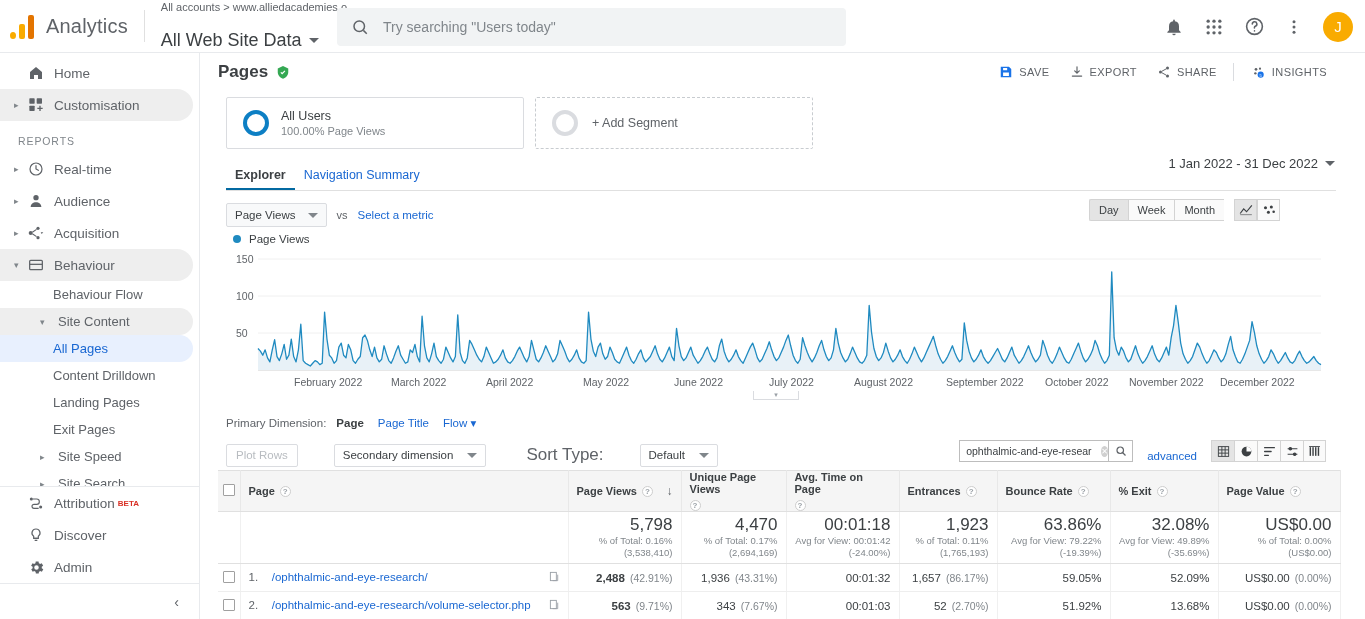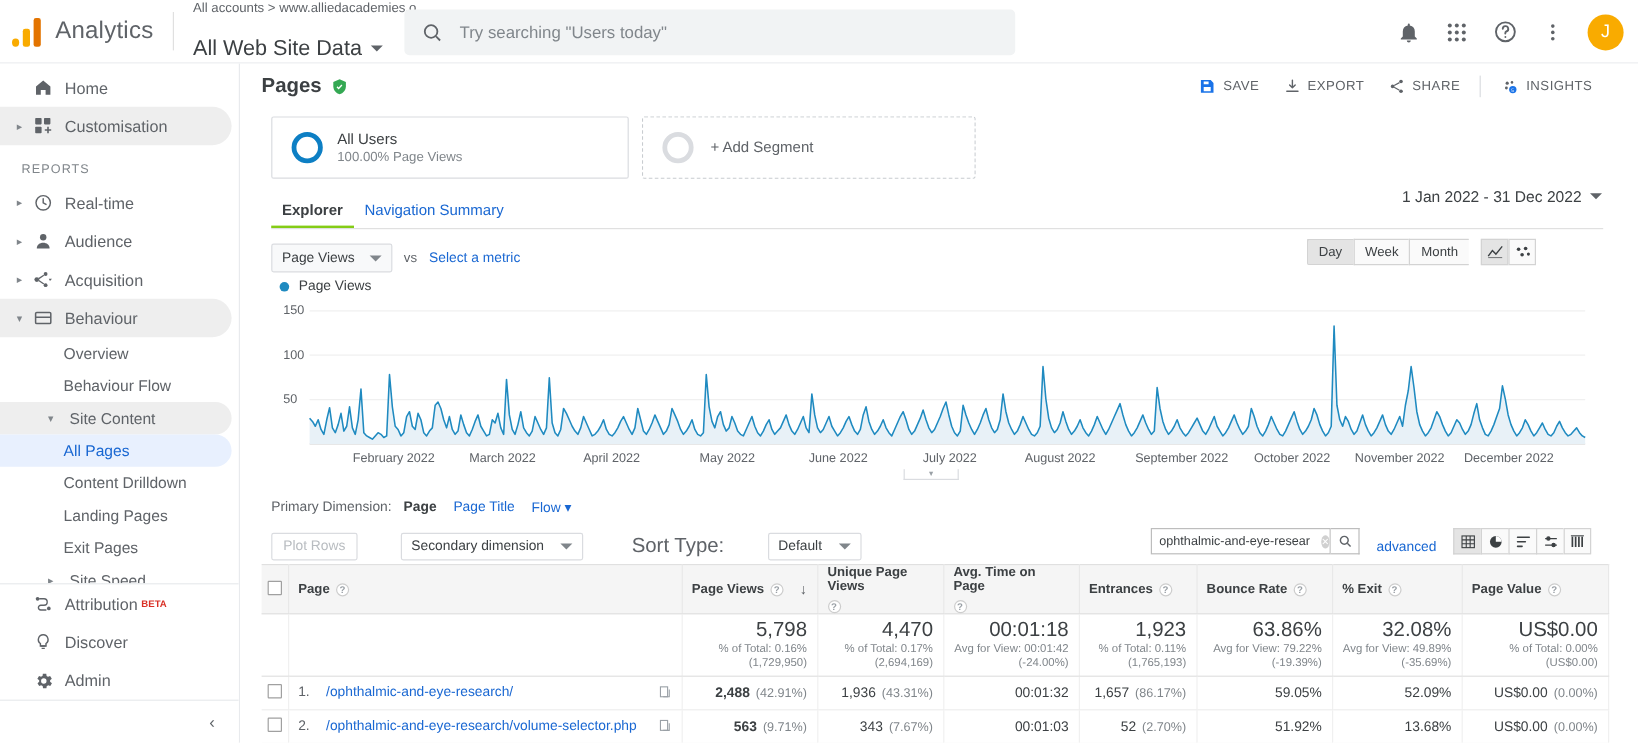--- a/index.html
+++ b/index.html
@@ -114,21 +114,21 @@
   .seg-sub { font-size: 11px; color: #80868b; }
   .seg-add { margin-left: 14px; font-size: 12.5px; color: #5f6368; }
 
   .daterange {
     position: absolute; right: 30px; top: 103px; font-size: 13px; color: #3c4043;
     display: flex; align-items: center; cursor: pointer;
   }
 
   .tabs { display: flex; margin: 15px 0 0 26px; border-bottom: 1px solid #e0e0e0; width: 1110px; }
   .tab { font-size: 12.5px; padding: 4px 9px 6px 9px; color: #1967d2; cursor: pointer; }
-  .tab.active { color: #3c4043; font-weight: bold; border-bottom: 2px solid #84cc16; }
+  .tab.active { color: #3c4043; font-weight: bold; border-bottom: 2px solid #0369a1; }
 
   .chart-card { margin: 0 0 0 26px; width: 1100px; position: relative; }
   .metric-row { display: flex; align-items: center; height: 40px; padding-top: 8px; }
   .metric-sel {
     height: 24px; border: 1px solid #dadce0; border-radius: 2px; background: #f8f9fa;
     display: flex; align-items: center; padding: 0 8px; font-size: 11.5px; color: #3c4043; cursor: pointer;
   }
   .metric-sel .caret-dn { border-top-color: #80868b; margin-left: 12px; }
   .vs-lbl { font-size: 11px; color: #5f6368; margin: 0 10px; }
   .sel-metric { font-size: 11.5px; color: #1967d2; cursor: pointer; }
@@ -351,23 +351,20 @@
     <span class="nav-arrow">▾</span>
     <span class="nav-ico">
       <svg width="16" height="16" viewBox="0 0 24 24" fill="none" stroke="#5f6368" stroke-width="1.9">
           <rect x="2.5" y="5" width="19" height="14" rx="1.5"></rect>
           <path d="M2.5 11h19"></path>
         </svg>
     </span>
     <span class="nav-lbl">Behaviour</span>
   </div>
 
-  <div class="sub-item">
-    <span>Overview</span>
-  </div>
   <div class="sub-item">
     <span>Behaviour Flow</span>
   </div>
   <div class="sub-item grp sel-grp">
     <span class="nav-arrow">▾</span>
     <span>Site Content</span>
   </div>
   <div class="sub-item active">
     <span>All Pages</span>
   </div>
@@ -704,21 +701,21 @@
         </th>
       </tr>
     </thead>
     <tbody>
       <tr class="summary">
         <td></td>
         <td></td>
         <td>
           <div class="sum-val">5,798</div>
           <div class="sum-sub">% of Total: 0.16%</div>
-          <div class="sum-sub">(1,729,950)</div>
+          <div class="sum-sub">(3,538,410)</div>
         </td>
         <td>
           <div class="sum-val">4,470</div>
           <div class="sum-sub">% of Total: 0.17%</div>
           <div class="sum-sub">(2,694,169)</div>
         </td>
         <td>
           <div class="sum-val">00:01:18</div>
           <div class="sum-sub">Avg for View: 00:01:42</div>
           <div class="sum-sub">(-24.00%)</div>

